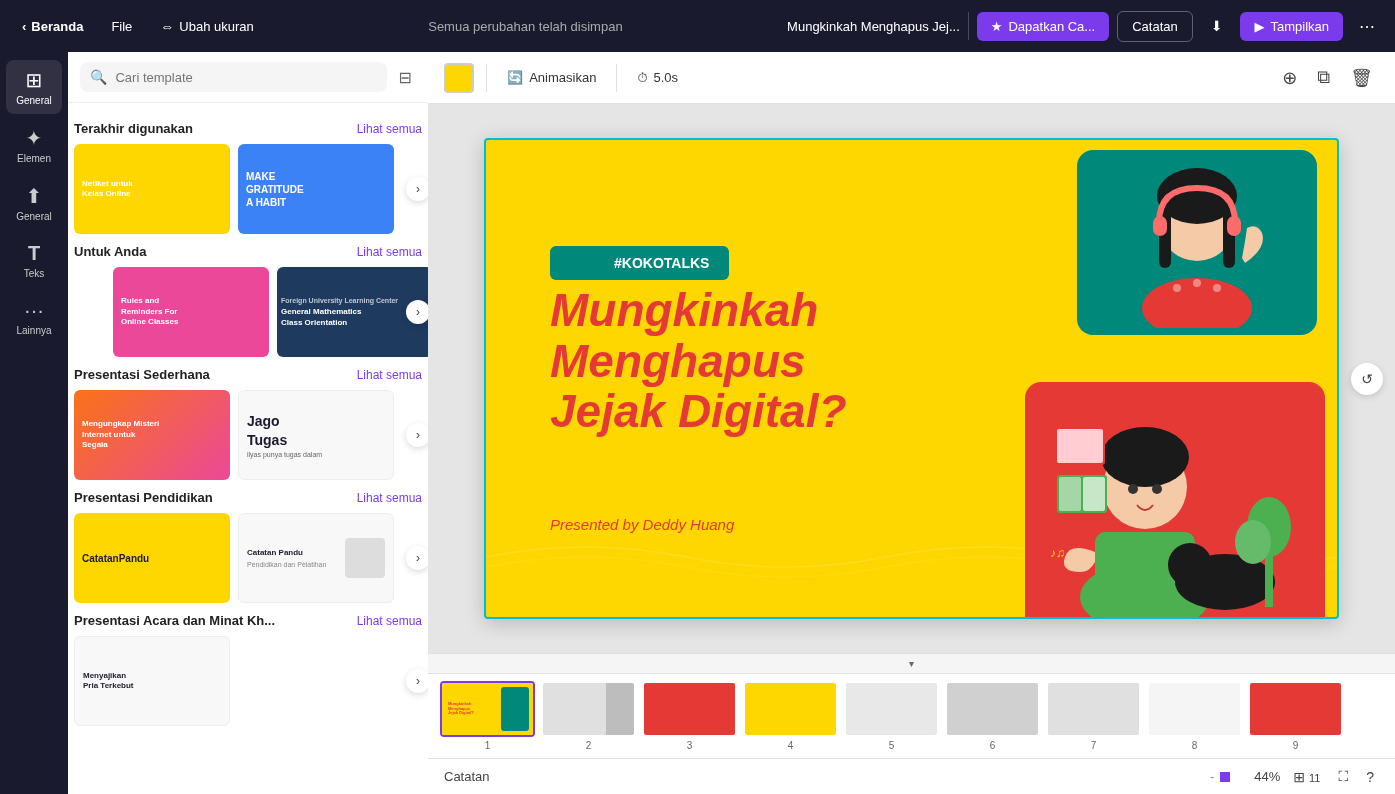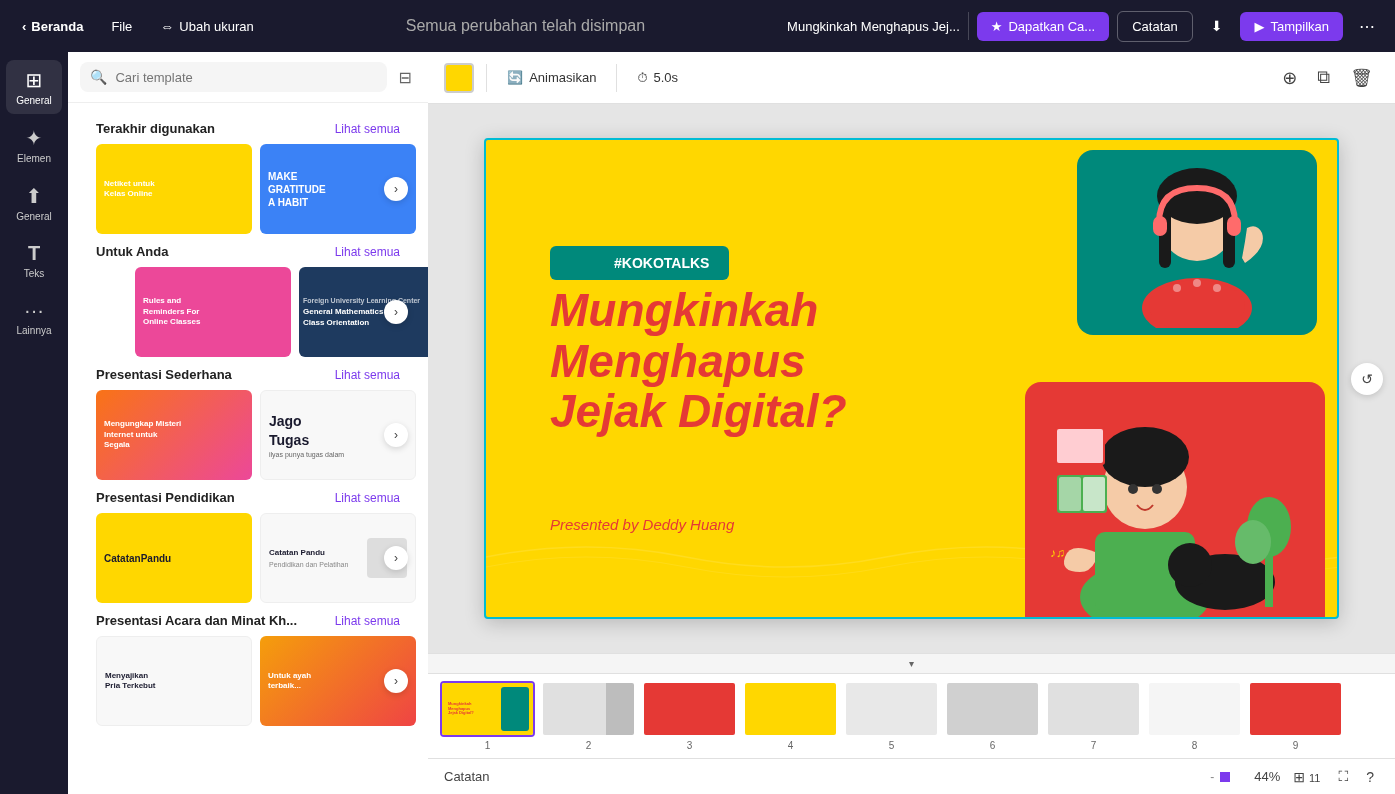--- a/index.html
+++ b/index.html
@@ -26,21 +26,21 @@
       display: flex;
       align-items: center;
       gap: 5px;
       white-space: nowrap;
     }
     .topbar-btn.beranda { font-weight: 600; }
     .topbar-center {
       flex: 1;
       text-align: center;
       color: #aaa;
-      font-size: 16px;
+      font-size: 13px;
     }
     .topbar-title {
       color: #fff;
       font-size: 13px;
       font-weight: 500;
       max-width: 180px;
       overflow: hidden;
       text-overflow: ellipsis;
       white-space: nowrap;
     }
@@ -167,21 +167,21 @@
       background: transparent;
       border: none;
       cursor: pointer;
       font-size: 16px;
       color: #666;
       padding: 4px;
     }
     .panel-content {
       flex: 1;
       overflow-y: auto;
-      padding: 8px 28px;
+      padding: 8px 6px;
     }
     .section-header {
       display: flex;
       justify-content: space-between;
       align-items: center;
       margin: 10px 0 8px;
     }
     .section-title { font-size: 13px; font-weight: 700; color: #222; }
     .see-all { font-size: 12px; color: #7c3aed; cursor: pointer; background: none; border: none; }
     .template-row {
@@ -669,26 +669,20 @@
         <span class="section-title">Presentasi Acara dan Minat Kh...</span>
         <button class="see-all">Lihat semua</button>
       </div>
       <div class="template-row">
         <div class="template-thumb thumb-white">
           <div class="thumb-content">
             <div class="thumb-text-sm thumb-text-dark">Menyajikan</div>
             <div class="thumb-text-sm thumb-text-dark">Pria Terkebut</div>
           </div>
         </div>
-        <div class="template-thumb" style="background:linear-gradient(135deg,#f59e0b,#ef4444);">
-          <div class="thumb-content">
-            <div class="thumb-text-sm">Untuk ayah</div>
-            <div class="thumb-text-sm">terbaik...</div>
-          </div>
-        </div>
         <button class="thumb-next">›</button>
       </div>
 
     </div>
   </div>
 
   <div class="canvas-area">
 
     <div class="canvas-toolbar">
       <div class="color-swatch" style="background:#FFD700;"></div>

